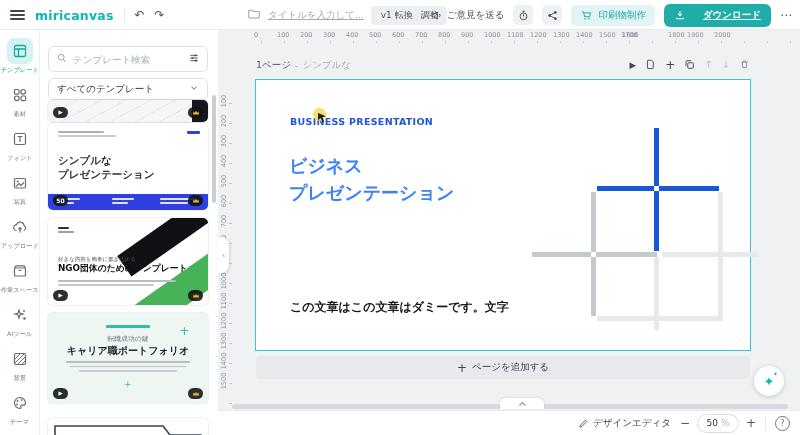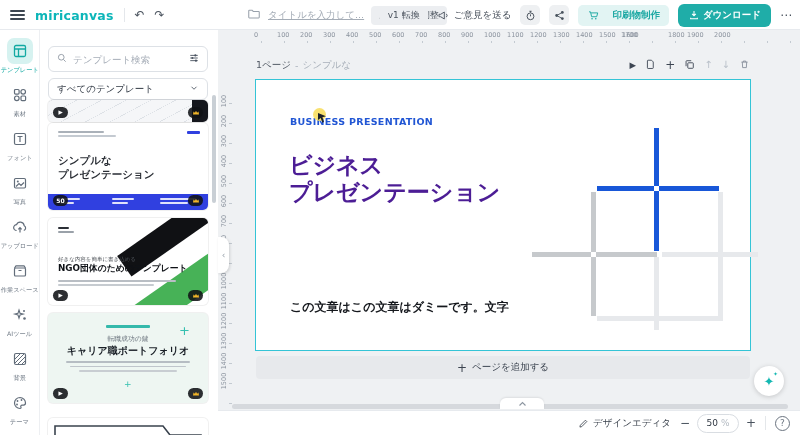--- a/index.html
+++ b/index.html
@@ -14,22 +14,22 @@
   .hamburger i { display:block; height:1.7px; background:#3d4651; border-radius:1px; }
   .logo { font-size:12.5px; font-weight:bold; color:#0db6b9; letter-spacing:.2px; }
   .tb-div { width:1px; height:14px; background:#e4e7eb; }
   .tb-ico-btn { font-size:12px; color:#49525d; cursor:pointer; line-height:1; }
   .tb-center { position:absolute; left:247px; top:0; height:30px; display:flex; align-items:center; gap:7px; }
   .doc-title { color:#a4acb6; font-size:9.5px;text-decoration:underline; }
   .chip { display:flex; align-items:center; gap:4px; background:#eceef1; border-radius:4px; padding:3px 8px; font-size:9px; color:#4c545f; cursor:pointer; white-space:nowrap; }
   .tb-right { position:absolute; right:8px; top:0; height:30px; display:flex; align-items:center; gap:9px; }
   .tb-text-btn { display:flex; align-items:center; gap:4px; font-size:9.5px; color:#454d58; cursor:pointer; white-space:nowrap; }
   .sq-btn { width:20px; height:20px; background:#eef0f2; border-radius:5px; display:flex; align-items:center; justify-content:center; cursor:pointer; }
-  .print-chip { display:flex; align-items:center; gap:12px; background:#e2f4f3; color:#1fa9a4; border-radius:5px; padding:4px 9px; font-size:9.5px; font-weight:bold; cursor:pointer; white-space:nowrap;justify-content:flex-end; }
-  .dl-btn { display:flex; align-items:center; gap:3px; background:#1fada8; color:#fff; border-radius:6px; padding:5px 10px; font-size:9.5px; font-weight:bold; cursor:pointer; white-space:nowrap; }
+  .print-chip { display:flex; align-items:center; gap:5px; background:#e2f4f3; color:#1fa9a4; border-radius:5px; padding:4px 9px; font-size:9.5px; font-weight:normal; cursor:pointer; white-space:nowrap;justify-content:flex-end; }
+  .dl-btn { display:flex; align-items:center; gap:17px; background:#1fada8; color:#fff; border-radius:6px; padding:5px 10px; font-size:9.5px; font-weight:bold; cursor:pointer; white-space:nowrap;text-decoration:underline; }
 
   
   .rail { position:absolute; left:0; top:30px; width:40px; height:405px; background:#fff; border-right:1px solid #edeff2; display:flex; flex-direction:column; align-items:center; padding-top:5px; z-index:20; }
   .rail-item { display:flex; flex-direction:column; align-items:center; gap:1px; padding:3px 0 4px; cursor:pointer; width:40px; }
   .rail-item .ibox { width:26px; height:26px; border-radius:7px; display:flex; align-items:center; justify-content:center; }
   .rail-item.active .ibox { background:#d6f2f0; }
   .rail-item .lbl { font-size:6.8px; color:#6e7884; transform:scale(.92); white-space:nowrap; }
   .rail-item.active .lbl { color:#12a9a2; }
 
   
@@ -84,21 +84,21 @@
   .ph-label { font-size:9.5px; color:#525a65; display:flex; gap:4px; align-items:center; }
   .ph-label .ph-sub { color:#a8b0ba; }
   .ph-icons { display:flex; align-items:center; gap:9px; }
   .ph-icons .g { font-size:10px; color:#3c4552; cursor:pointer; line-height:1; }
   .ph-icons .g.dim { color:#b9c0c9; }
 
   .page { position:absolute; left:256px; top:80px; width:494px; height:270px; background:#fff; outline:1.5px solid #34c4d6; cursor:pointer; }
   .kicker { position:absolute; left:34px; top:36px; font-size:9.5px; font-weight:bold; color:#2156d4; letter-spacing:.3px; }
   .cursor-dot { position:absolute; left:57px; top:28px; width:13px; height:13px; background:rgba(247,222,97,.9); border-radius:50%; }
   .cursor-dot svg { position:absolute; left:5px; top:5px; }
-  .slide-title { position:absolute; left:33px; top:72px; font-size:23px; font-weight:bold; color:#4c1d95; line-height:27px; }
+  .slide-title { position:absolute; left:33px; top:72px; font-size:18px; font-weight:bold; color:#3b82f6; line-height:27px; }
   .slide-body { position:absolute; left:34px; top:219px; font-size:12px; font-weight:600; color:#15181d; }
   .art span { position:absolute; }
   .art .lg { background:#e7e9ec; }
   .art .mg { background:#c6c9cc; }
   .art .bl { background:#1857d8; }
   .art .wd { background:#fff; }
 
   .add-page { position:absolute; left:256px; top:356px; width:494px; height:23px; background:#e7e9ec; border-radius:4px; display:flex; align-items:center; justify-content:center; gap:5px; font-size:9.5px; color:#3c4450; cursor:pointer; }
   .ai-fab { position:absolute; left:754px; top:366px; width:30px; height:30px; background:#fff; border-radius:50%; box-shadow:0 1px 5px rgba(0,0,0,.18); display:flex; align-items:center; justify-content:center; cursor:pointer; z-index:18; }
   .ai-fab .sp { color:#14b8b2; font-size:13px; line-height:1; }

